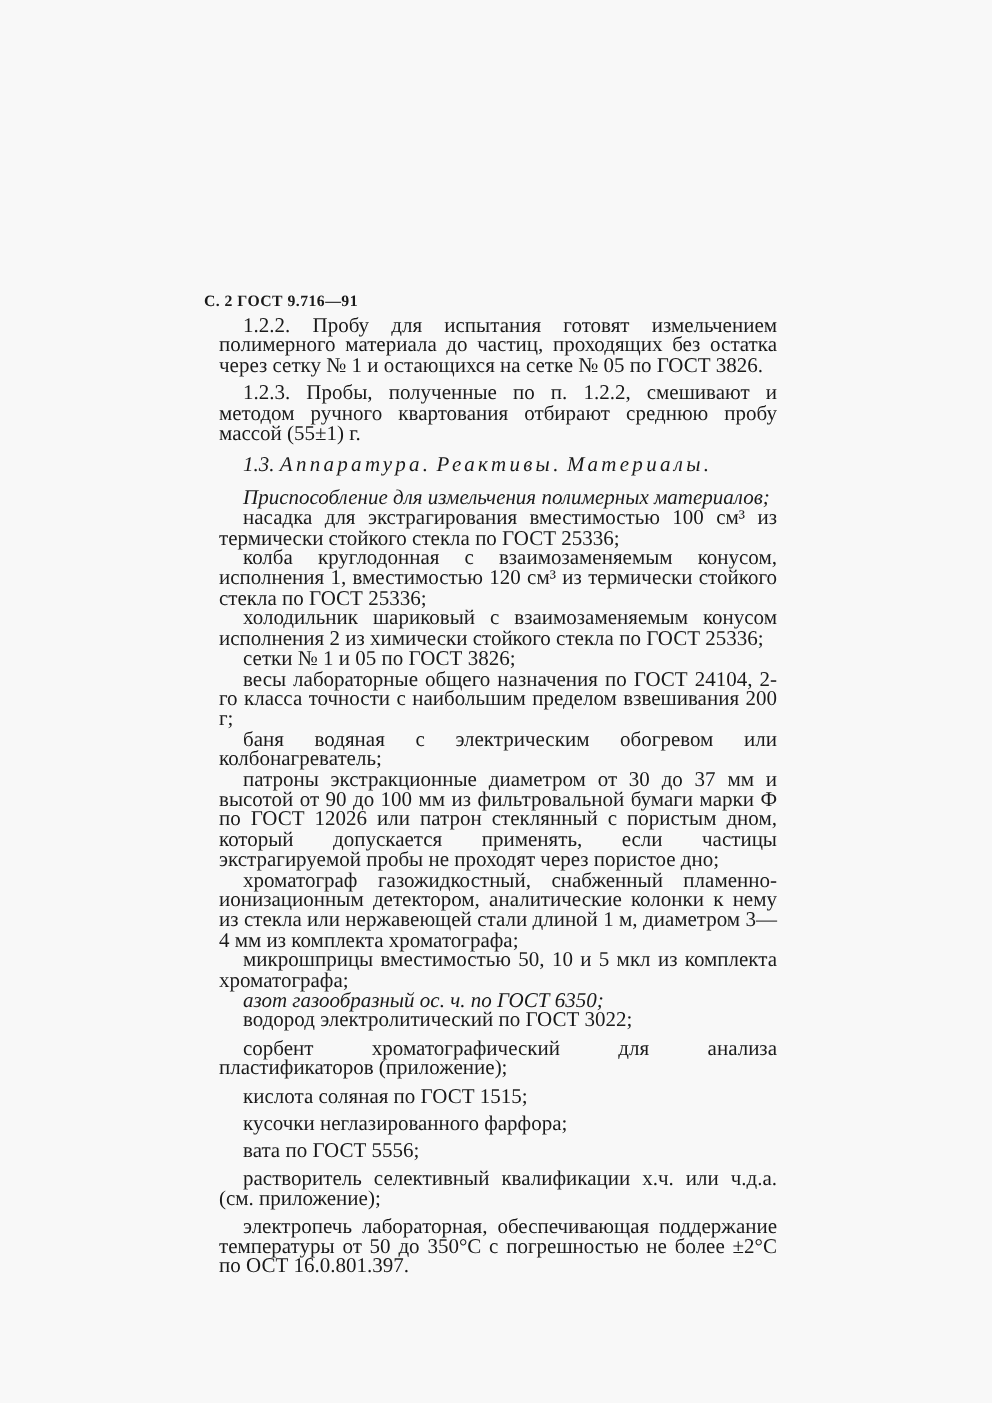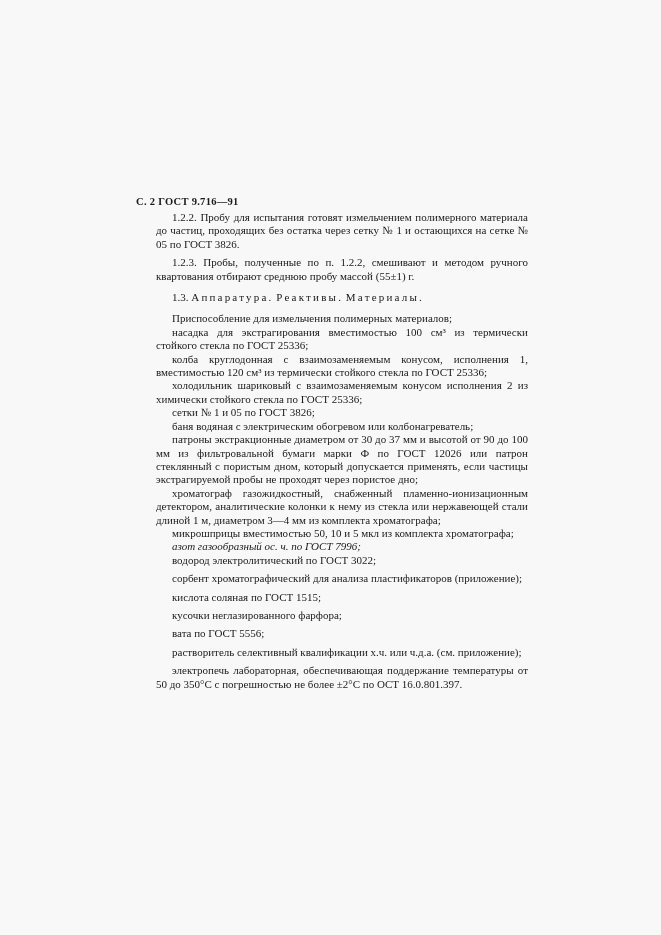--- a/index.html
+++ b/index.html
@@ -13,29 +13,29 @@
     }
     .header {
       position: absolute;
       left: 136px; top: 196px;
       font-size: 10.5px;
       font-weight: bold;
       letter-spacing: 0.3px;
     }
     .content {
       position: absolute;
-      left: 156px; top: 211px;
+      left: 146px; top: 211px;
       width: 372px;
-      font-size: 11px;
+      font-size: 14px;
       line-height: 13.4px;
       text-align: justify;
     }
     .p { margin: 0; text-indent: 16px; }
     .p.gap { margin-top: 5px; }
-    .p.gap2 { margin-top: 8px; }
+    .p.gap2 { margin-top: 8px; font-style: italic; }
     .spaced { letter-spacing: 2.2px; }
     .italic { font-style: italic; }
   </style>
 </head>
 <body>
 
 <div class="header">С. 2 ГОСТ 9.716—91</div>
 
 <div class="content">
   <p class="p">1.2.2. Пробу для испытания готовят измельчением полимерного материала до частиц, проходящих без остатка через сетку № 1 и остающихся на сетке № 05 по ГОСТ 3826.</p>
@@ -44,25 +44,26 @@
     <span>1.3.</span>
     <span class="spaced">Аппаратура.</span>
     <span class="spaced">Реактивы.</span>
     <span class="spaced">Материалы.</span>
   </p>
   <p class="p gap2">Приспособление для измельчения полимерных материалов;</p>
   <p class="p">насадка для экстрагирования вместимостью 100 см³ из термически стойкого стекла по ГОСТ 25336;</p>
   <p class="p">колба круглодонная с взаимозаменяемым конусом, исполнения 1, вместимостью 120 см³ из термически стойкого стекла по ГОСТ 25336;</p>
   <p class="p">холодильник шариковый с взаимозаменяемым конусом исполнения 2 из химически стойкого стекла по ГОСТ 25336;</p>
   <p class="p">сетки № 1 и 05 по ГОСТ 3826;</p>
+  <p class="p">весы лабораторные общего назначения по ГОСТ 24104, 2-го класса точности с наибольшим пределом взвешивания 200 г;</p>
   <p class="p">баня водяная с электрическим обогревом или колбонагреватель;</p>
   <p class="p">патроны экстракционные диаметром от 30 до 37 мм и высотой от 90 до 100 мм из фильтровальной бумаги марки Ф по ГОСТ 12026 или патрон стеклянный с пористым дном, который допускается применять, если частицы экстрагируемой пробы не проходят через пористое дно;</p>
   <p class="p">хроматограф газожидкостный, снабженный пламенно-ионизационным детектором, аналитические колонки к нему из стекла или нержавеющей стали длиной 1 м, диаметром 3—4 мм из комплекта хроматографа;</p>
   <p class="p">микрошприцы вместимостью 50, 10 и 5 мкл из комплекта хроматографа;</p>
-  <p class="p italic">азот газообразный ос. ч. по ГОСТ 7996;</p>
+  <p class="p italic">азот газообразный ос. ч. по ГОСТ 6350;</p>
   <p class="p">водород электролитический по ГОСТ 3022;</p>
   <p class="p gap">сорбент хроматографический для анализа пластификаторов (приложение);</p>
   <p class="p gap">кислота соляная по ГОСТ 1515;</p>
   <p class="p gap">кусочки неглазированного фарфора;</p>
   <p class="p gap">вата по ГОСТ 5556;</p>
   <p class="p gap">растворитель селективный квалификации х.ч. или ч.д.а. (см. приложение);</p>
   <p class="p gap">электропечь лабораторная, обеспечивающая поддержание температуры от 50 до 350°С с погрешностью не более ±2°С по ОСТ 16.0.801.397.</p>
 </div>
 
 </body></html>

